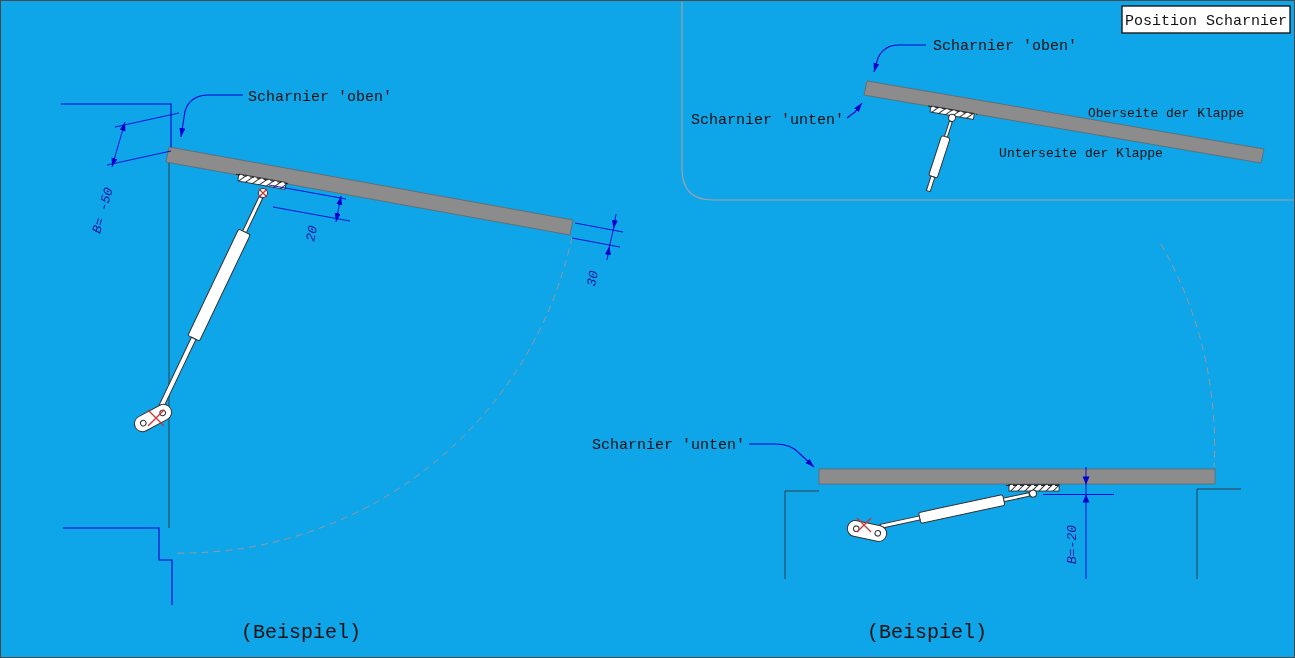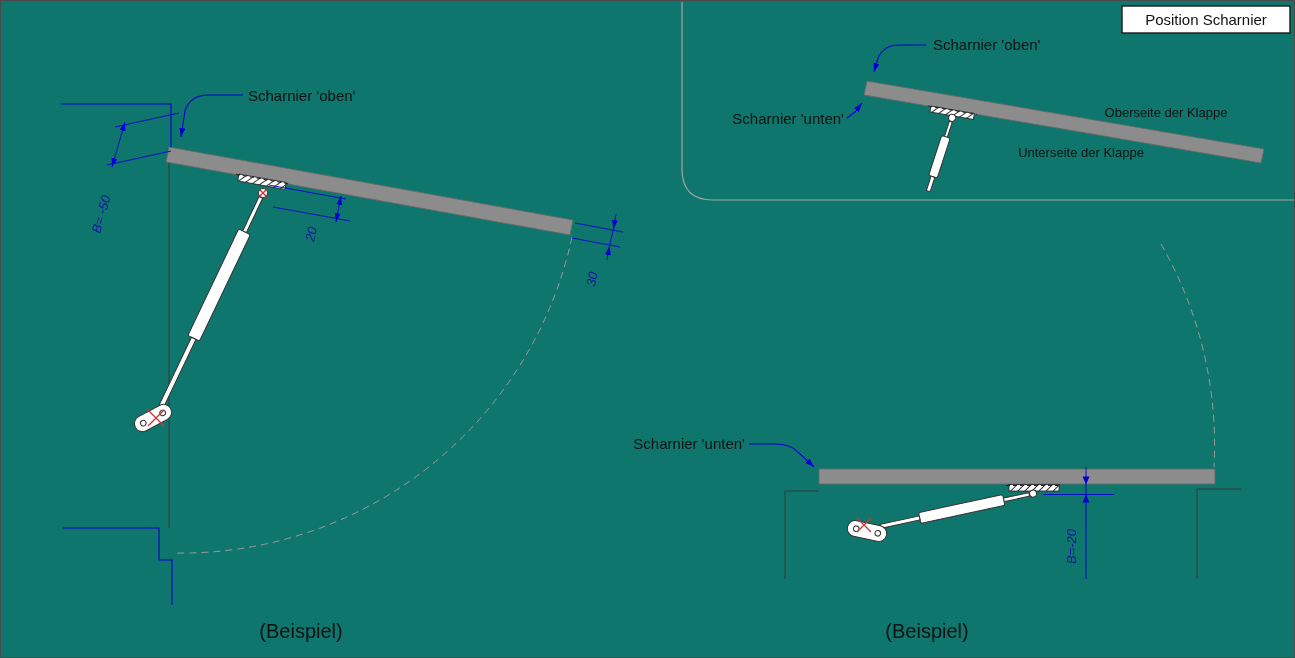--- a/index.html
+++ b/index.html
@@ -3,23 +3,23 @@
 <meta charset="utf-8">
 <style>
   :root{
     --dimension-blue:#0000d0;
     --flap-gray:#8c8c8c;
     --arc-gray:#9a9a9a;
     --red-marker:#cc3333;
   }
   html,body{margin:0;padding:0;background:#fff;}
   .sheet{
-    position:relative;width:1295px;height:658px;background:#0f766e;
+    position:relative;width:1295px;height:658px;background:#0ea5e9;
     border:1px solid #4a4a4a;box-sizing:border-box;
-    font-family:Liberation Sans, sans-serif;overflow:hidden;
+    font-family:Liberation Mono, monospace;overflow:hidden;
   }
   svg{display:block;}
   .lbl{font-size:15px;fill:#111;}
   .lbl-sm{font-size:13px;fill:#111;}
   .dim{font-size:13px;font-style:italic;fill:#15159d;}
   .caption{font-size:20px;fill:#111;}
   .blue{stroke:var(--dimension-blue,#0000d0);stroke-width:1.1;fill:none;}
   .blue-thin{stroke:var(--dimension-blue,#0000d0);stroke-width:0.9;fill:none;}
   .blue-fill{fill:var(--dimension-blue,#0000d0);stroke:none;}
   #arrow path{fill:var(--dimension-blue,#0000d0);}

